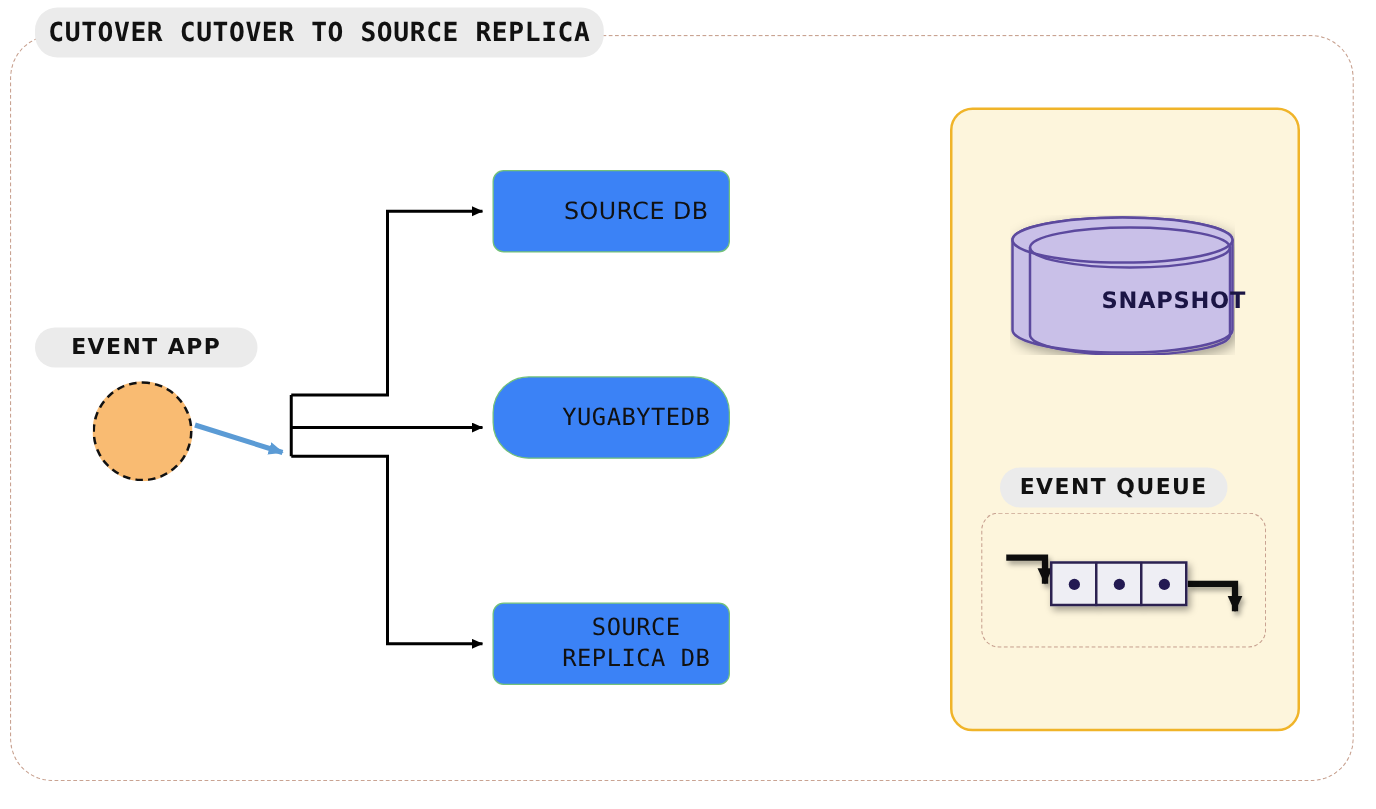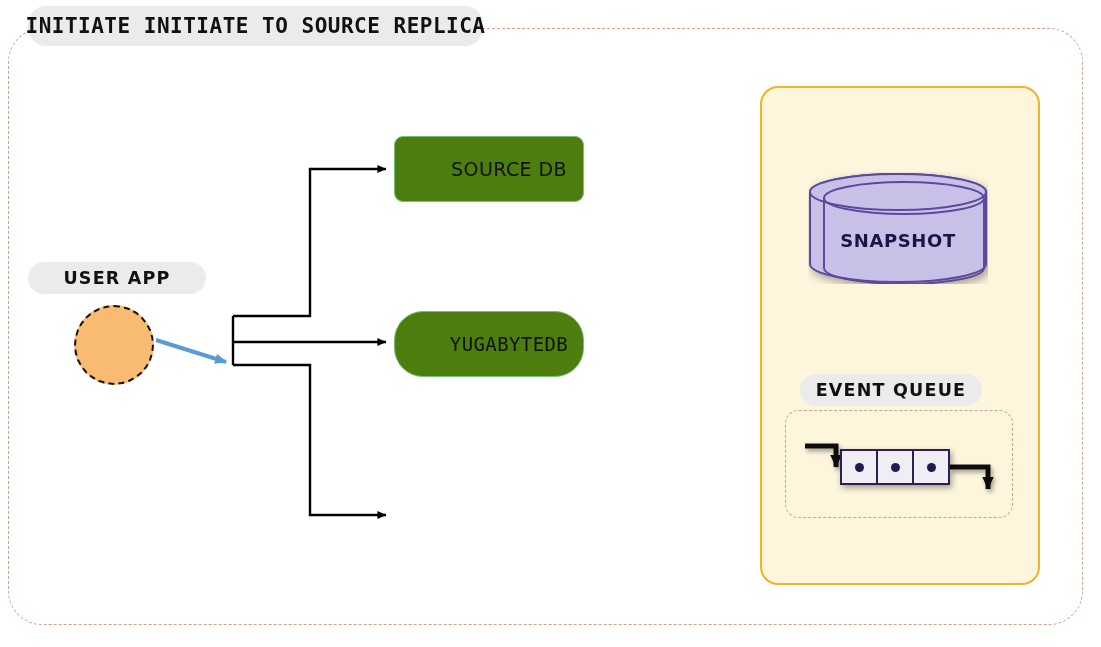--- a/index.html
+++ b/index.html
@@ -99,40 +99,40 @@
     border-radius: 50%;
     background: #f9bb72;
     border: 2.2px dashed #111111;
     box-sizing: border-box;
     z-index: 4;
   }
 
   
   .db-box {
     position: absolute;
-    background: #4d7c0f;
+    background: #3b82f6;
     border: 1.6px solid #73c17a;
     border-radius: 9px;
     box-sizing: border-box;
     display: flex;
     flex-direction: column;
     align-items: center;
     justify-content: center;
     color: #111111;
     font-size: 19px;
     line-height: 25px;
     letter-spacing: 0.4px;
     z-index: 4;
     padding-left: 40px;
   }
   .db-box .line { white-space: pre; }
 
   #box-source-db      { left: 394px; top: 136px; width: 190px; height: 66px;
                         font-family: "DejaVu Sans", "Liberation Sans", sans-serif; }
-  #box-yugabyte-db    { left: 394px; top: 311px; width: 190px; height: 66px; border-radius: 29px; }
+  #box-yugabyte-db    { left: 394px; top: 301px; width: 190px; height: 66px; border-radius: 29px; }
   #box-source-replica { left: 394px; top: 482px; width: 190px; height: 66px; }
 
   
   #voyager-panel {
     position: absolute;
     left: 760px;
     top: 86px;
     width: 280px;
     height: 499px;
     background: #fdf5dc;
@@ -156,20 +156,21 @@
     left: 0;
     top: 58px;
     width: 180px;
     text-align: center;
     font-family: "DejaVu Sans", "Liberation Sans", sans-serif;
     font-size: 18px;
     font-weight: bold;
     letter-spacing: 0.6px;
     color: #1b1545;
     pointer-events: none;
+    padding-left: 41px;
   }
 
   
   #eventqueue-frame {
     position: absolute;
     left: 785px;
     top: 410px;
     width: 228px;
     height: 108px;
     border: 1.4px dashed #c9a392;
@@ -217,21 +218,21 @@
   }
 </style>
 </head>
 <body>
 
 <div id="stage">
 
   <div class="outer-frame"></div>
 
   <div class="badge" id="title-badge">
-    <span class="line">INITIATE INITIATE TO SOURCE REPLICA</span>
+    <span class="line">CUTOVER CUTOVER TO SOURCE REPLICA</span>
   </div>
 
   <div id="voyager-panel"></div>
 
 
   <div id="snapshot-cyl">
     <svg width="180" height="112" viewBox="0 0 180 112" xmlns="http://www.w3.org/2000/svg">
       <defs>
         <filter id="cylshadow" x="-25%" y="-25%" width="160%" height="170%">
           <feDropShadow dx="3" dy="4" stdDeviation="5" flood-color="#000000" flood-opacity="0.35"></feDropShadow>
@@ -263,31 +264,35 @@
       <span class="dot"></span>
     </div>
     <div class="queue-cell">
       <span class="dot"></span>
     </div>
   </div>
 
   <div id="userapp-circle"></div>
 
   <div class="badge" id="userapp-badge">
-    <span class="line">USER APP</span>
+    <span class="line">EVENT APP</span>
   </div>
 
   <div class="db-box" id="box-source-db">
     <span class="line">SOURCE DB</span>
   </div>
 
   <div class="db-box" id="box-yugabyte-db">
     <span class="line">YUGABYTEDB</span>
   </div>
 
+  <div class="db-box" id="box-source-replica">
+    <span class="line">SOURCE</span>
+    <span class="line">REPLICA DB</span>
+  </div>
 
   <svg id="connectors" viewBox="0 0 1101 647" xmlns="http://www.w3.org/2000/svg">
     <defs>
       <marker id="arrowBlack" markerWidth="10" markerHeight="10" refX="8.6" refY="4" orient="auto" markerUnits="userSpaceOnUse">
         <path d="M0,0 L9,4 L0,8 Z" fill="#000000"></path>
       </marker>
       <marker id="arrowBlue" markerWidth="13" markerHeight="13" refX="11" refY="5.2" orient="auto" markerUnits="userSpaceOnUse">
         <path d="M0,0 L12,5.2 L0,10.4 Z" fill="#5b9bd5"></path>
       </marker>
       <marker id="arrowQueue" markerWidth="15" markerHeight="15" refX="12.5" refY="6" orient="auto" markerUnits="userSpaceOnUse">

